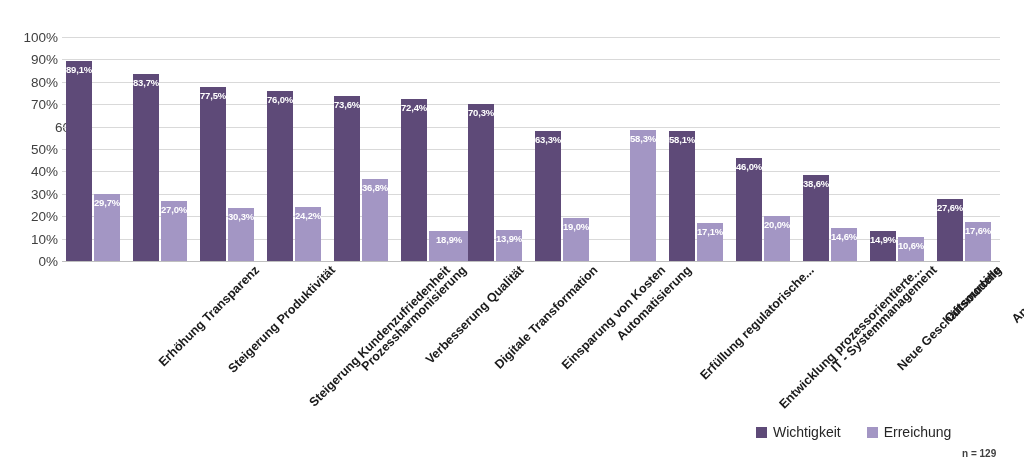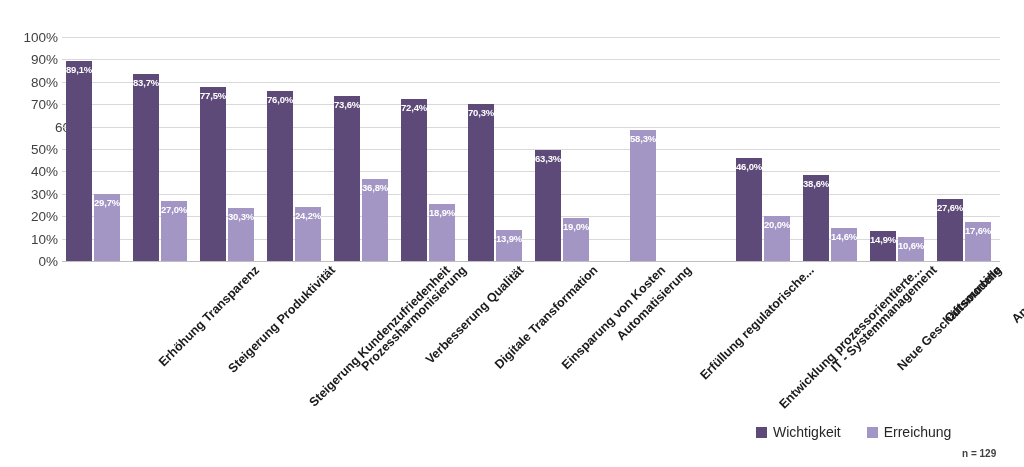--- a/index.html
+++ b/index.html
@@ -180,43 +180,51 @@
             <span class="val">73,6%</span>
           </div>
           <div class="bar s1" style="height: 82.432px; background: rgb(163, 150, 196);">
             <span class="val">36,8%</span>
           </div>
         </div>
         <div class="group" style="left: 335px; width: 67px;">
           <div class="bar s0" style="height: 162.176px; background: rgb(94, 74, 120);">
             <span class="val">72,4%</span>
           </div>
-          <div class="bar s1" style="height: 57px; background: rgb(163, 150, 196);">
+          <div class="bar s1" style="height: 30px; background: rgb(163, 150, 196); padding-left: 14px;">
             <span class="val">18,9%</span>
           </div>
         </div>
         <div class="group" style="left: 402px; width: 67px;">
           <div class="bar s0" style="height: 157.472px; background: rgb(94, 74, 120);">
             <span class="val">70,3%</span>
           </div>
           <div class="bar s1" style="height: 31.136px; background: rgb(163, 150, 196);">
             <span class="val">13,9%</span>
           </div>
         </div>
         <div class="group" style="left: 469px; width: 67px;">
-          <div class="bar s0" style="height: 111px; background: rgb(94, 74, 120); text-align: right;">
+          <div class="bar s0" style="height: 130px; background: rgb(94, 74, 120); text-align: right;">
             <span class="val">63,3%</span>
           </div>
           <div class="bar s1" style="height: 42.56px; background: rgb(163, 150, 196);">
             <span class="val">19,0%</span>
           </div>
         </div>
         <div class="group" style="left: 536px; width: 67px;">
           <div class="bar s1" style="height: 130.592px; background: rgb(163, 150, 196);">
             <span class="val">58,3%</span>
+          </div>
+        </div>
+        <div class="group" style="left: 603px; width: 67px;">
+          <div class="bar s0" style="height: 130.144px; background: rgb(94, 74, 120);">
+            <span class="val">58,1%</span>
+          </div>
+          <div class="bar s1" style="height: 38.304px; background: rgb(163, 150, 196);">
+            <span class="val">17,1%</span>
           </div>
         </div>
         <div class="group" style="left: 670px; width: 67px;">
           <div class="bar s0" style="height: 103.04px; background: rgb(94, 74, 120);">
             <span class="val">46,0%</span>
           </div>
           <div class="bar s1" style="height: 44.8px; background: rgb(163, 150, 196);">
             <span class="val">20,0%</span>
           </div>
         </div>

